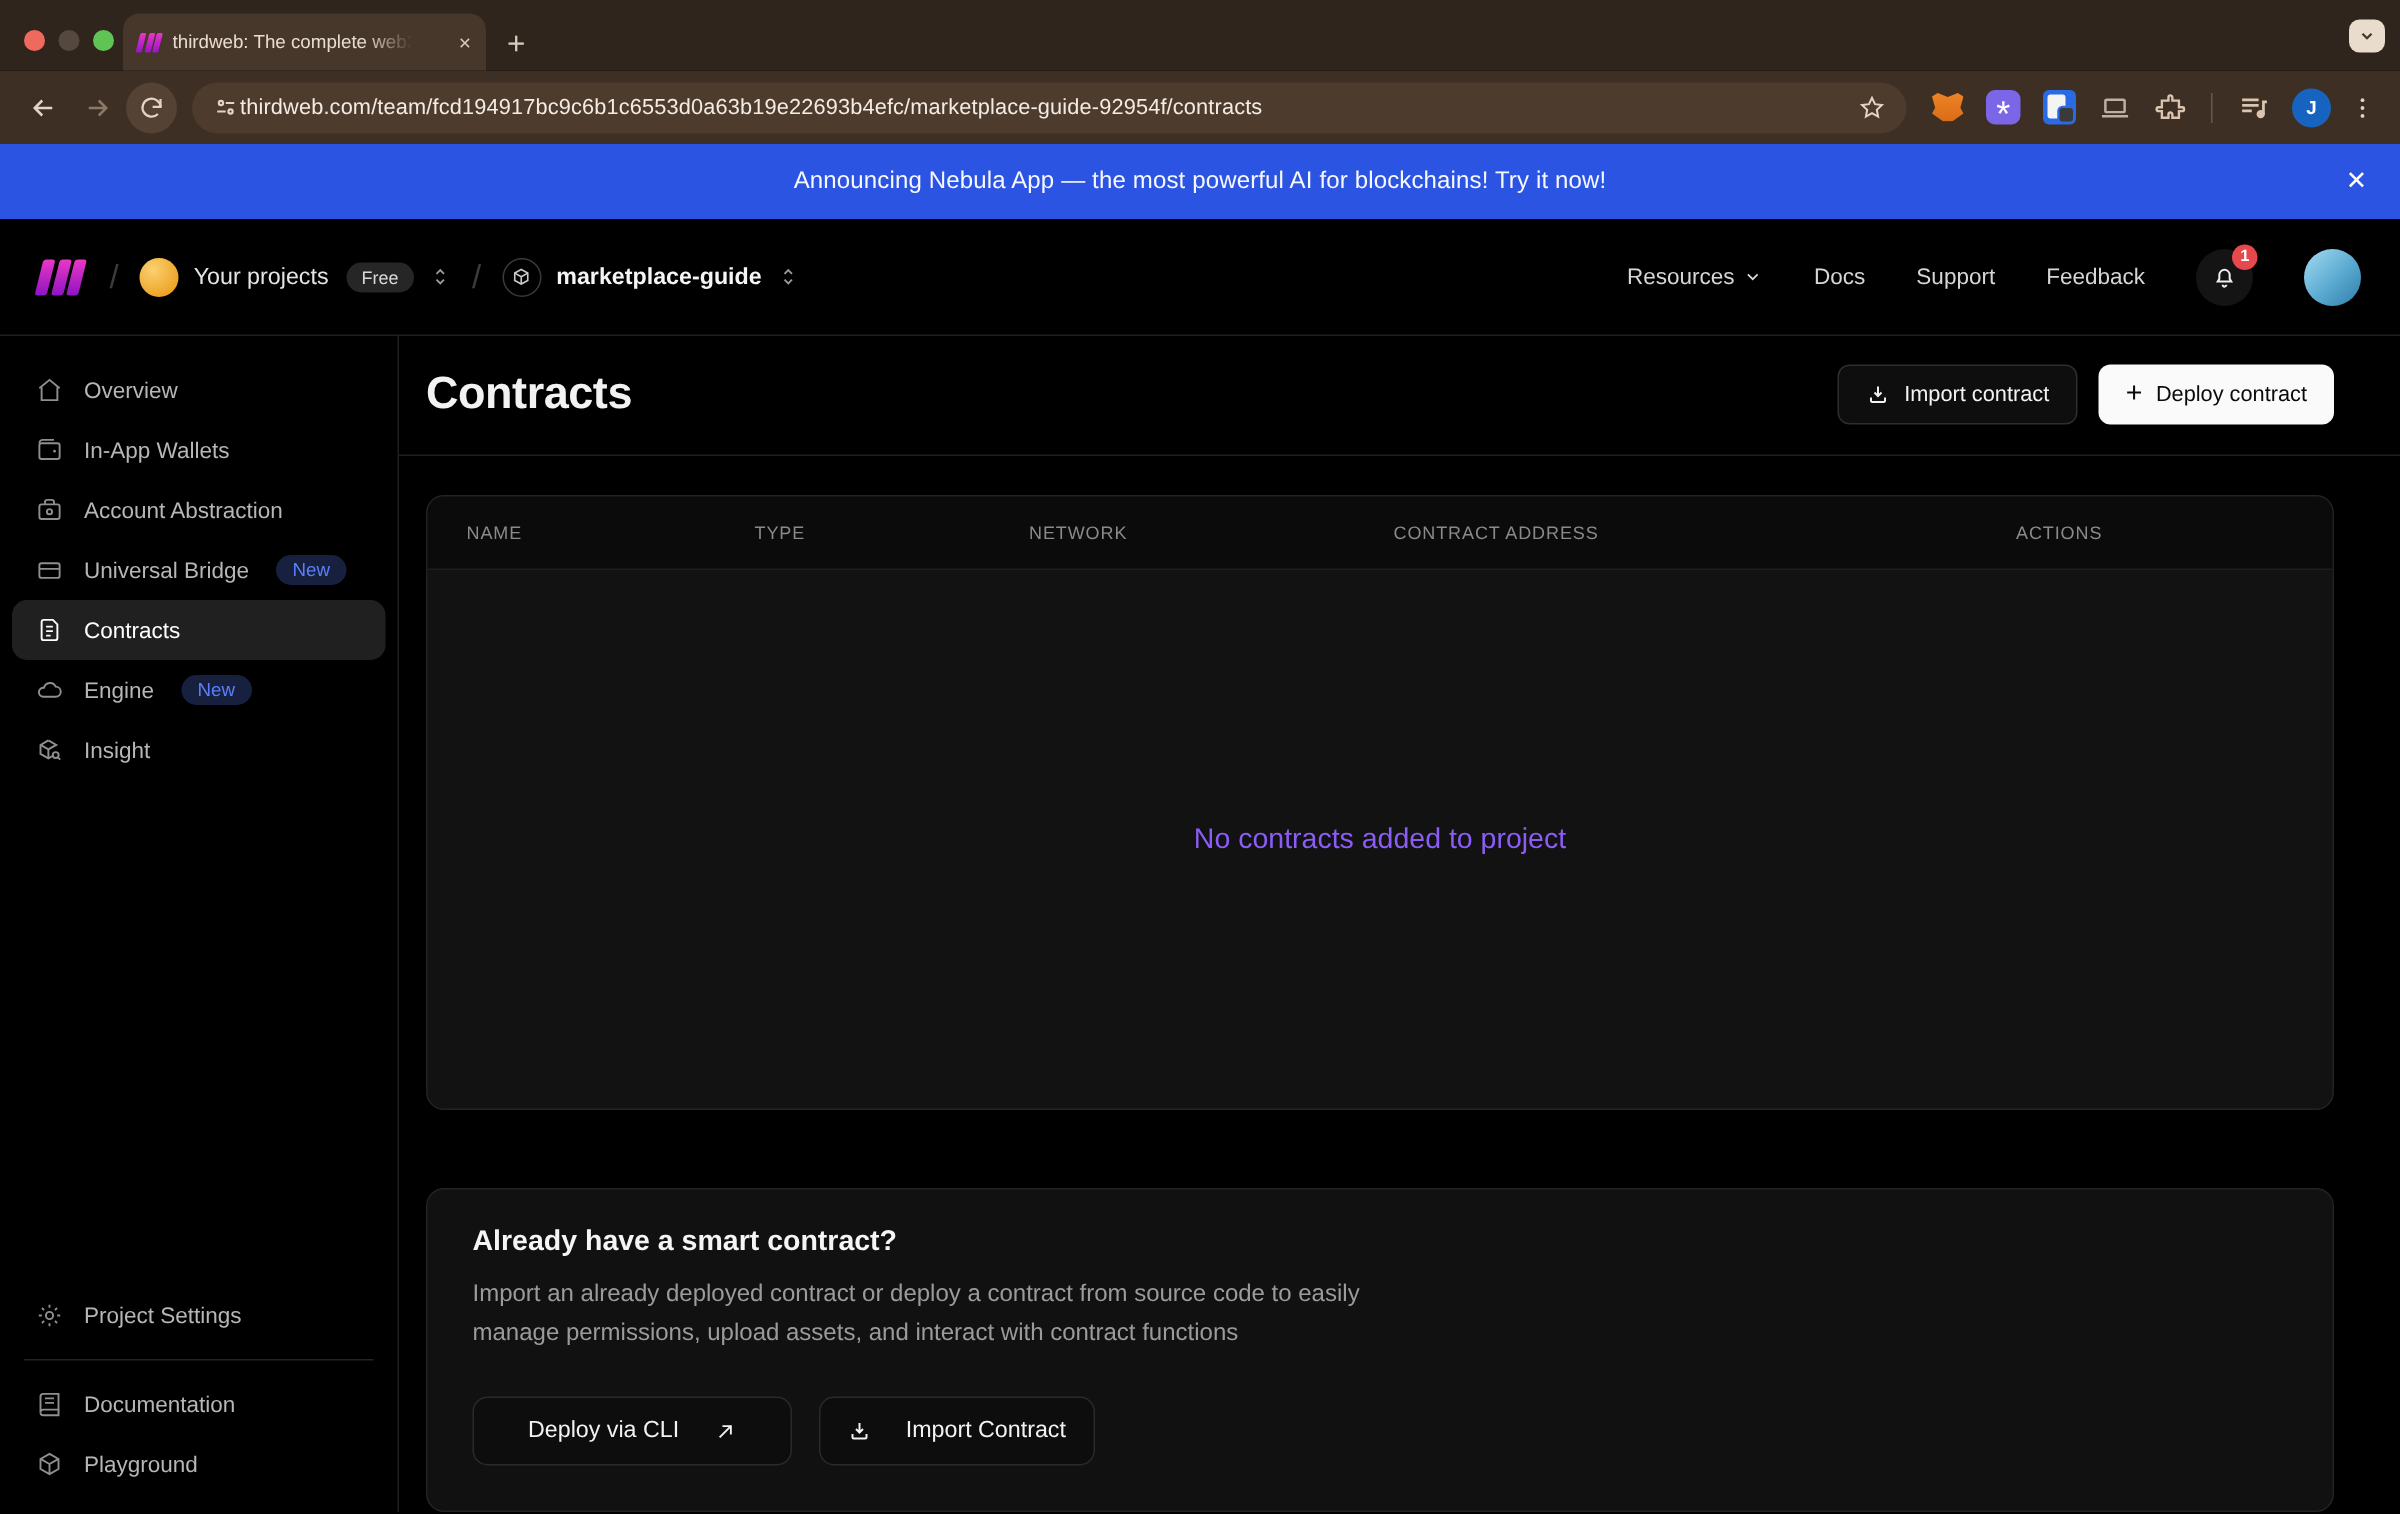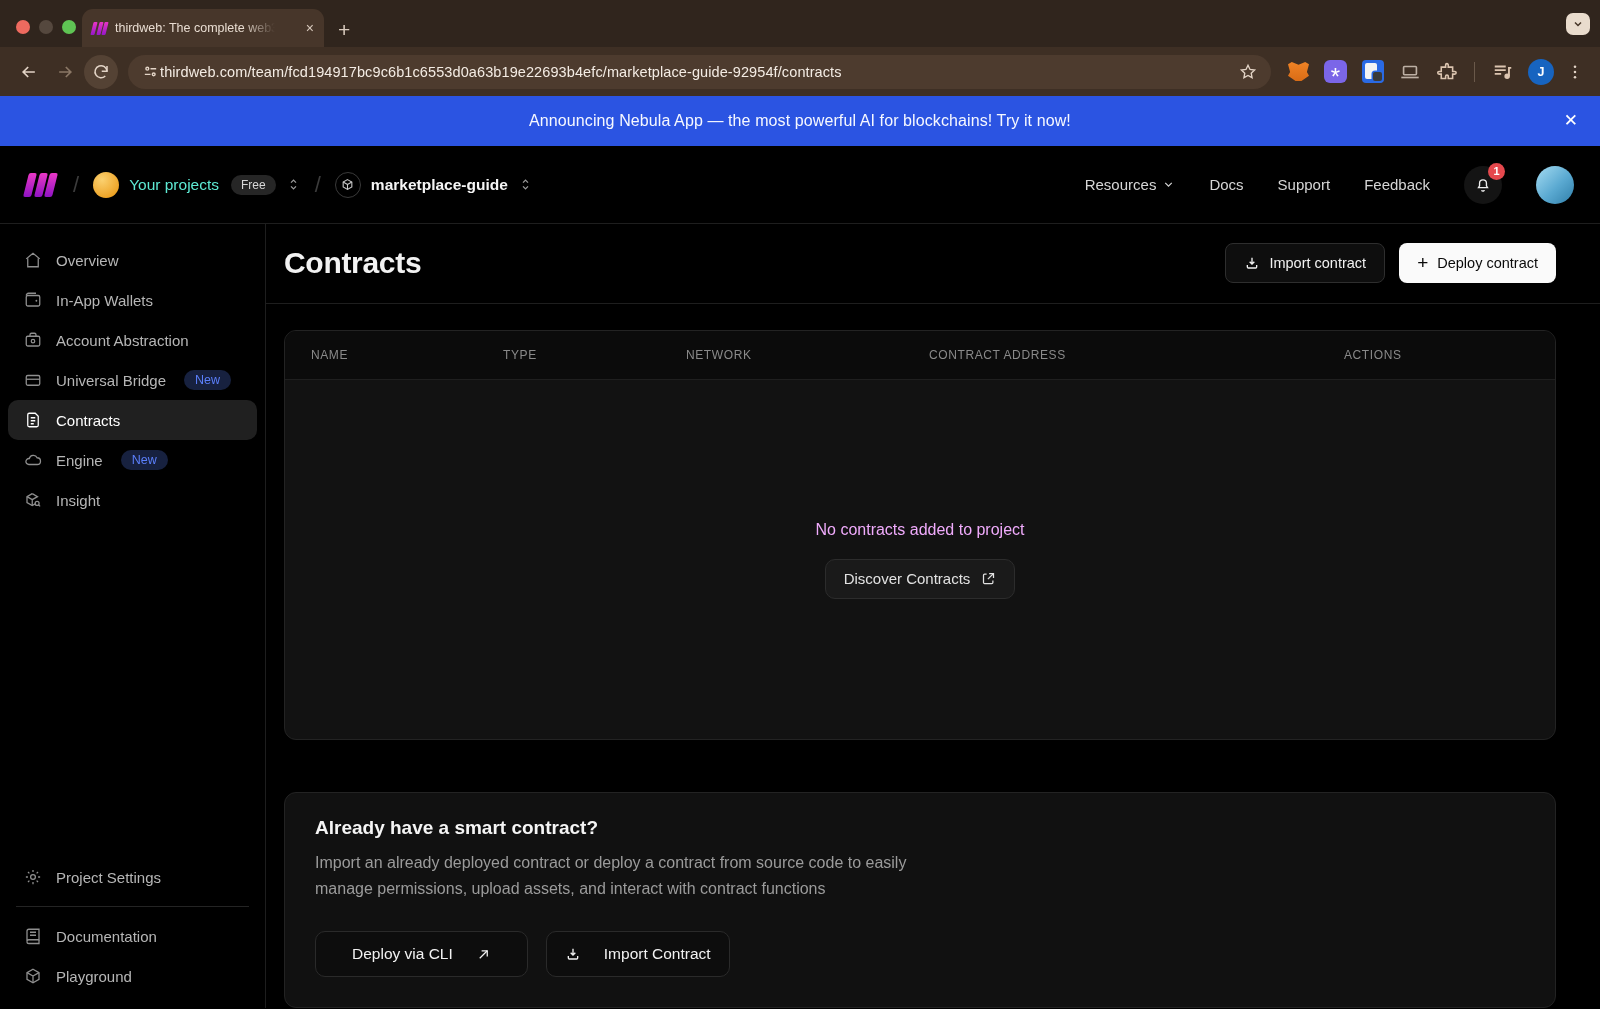--- a/index.html
+++ b/index.html
@@ -65,21 +65,21 @@
   
   .banner{height:50px;background:var(--banner);display:flex;align-items:center;justify-content:center;position:relative}
   .banner-text{color:#f6f8ff;font-size:16px;letter-spacing:.1px}
   .banner-close{position:absolute;right:22px;top:14px;color:#fff;font-size:17px;cursor:default}
   
   .app-header{height:78px;border-bottom:1px solid var(--line);display:flex;align-items:center;padding:0 26px;background:#000}
   .logo{display:flex;gap:2.5px;transform:skewX(-14deg);margin-right:4px}
   .logo i{width:8px;height:24px;border-radius:2px;background:linear-gradient(180deg,#ea38c5,#8f13c4)}
   .crumb-sep{color:#3c3c3c;font-size:22px;margin:0 14px;font-weight:300}
   .team-avatar{width:26px;height:26px;border-radius:50%;background:radial-gradient(circle at 35% 30%,#fbd170,#e8930c);margin-right:10px}
-  .crumb-label{font-size:15.5px;color:#5eead4}
+  .crumb-label{font-size:15.5px;color:#e5e5e5}
   .plan-badge{background:#262626;color:#d8d8d8;font-size:12px;padding:3px 10px;border-radius:999px;margin-left:12px}
   .updown{color:#9a9a9a;margin-left:10px;display:flex}
   .proj-ic{width:26px;height:26px;border-radius:50%;border:1px solid #3a3a3a;display:flex;align-items:center;
     justify-content:center;color:#c9c9c9;margin-right:10px}
   .proj-name{font-size:15.5px;font-weight:bold;color:#f5f5f5}
   .hdr-right{margin-left:auto;display:flex;align-items:center;gap:34px}
   .hdr-link{font-size:15px;color:#d6d6d6;display:flex;align-items:center;gap:6px;cursor:default}
   .bell-wrap{width:38px;height:38px;border-radius:50%;background:#141414;display:flex;align-items:center;
     justify-content:center;position:relative;color:#ededed}
   .bell-badge{position:absolute;top:-3px;right:-3px;min-width:17px;height:17px;border-radius:50%;background:var(--red);
@@ -104,21 +104,21 @@
   .btn.ghost{background:#0e0e0e;border:1px solid #2e2e2e;color:#f2f2f2}
   .btn.primary{background:#fafafa;color:#0a0a0a;font-weight:500}
   .main-div{height:1px;background:var(--line)}
   .main-body{padding:27px 44px 0 18px}
   .table-card{height:410px;border:1px solid var(--card-border);border-radius:12px;overflow:hidden;
     display:flex;flex-direction:column;background:var(--card)}
   .thead{height:49px;background:#0b0b0b;border-bottom:1px solid #1f1f1f;display:grid;
     grid-template-columns:192px 183px 243px 415px 1fr;align-items:center;padding:0 26px}
   .th{font-size:12px;font-weight:normal;color:#8a8a8a;letter-spacing:.6px}
   .tbody{flex:1;display:flex;flex-direction:column;align-items:center;justify-content:center;gap:20px}
-  .empty-text{font-size:16px;color:#f0abfc}
+  .empty-text{font-size:19px;color:#8b5cf6}
   .btn.discover{background:#1a1a1a;border:1px solid #2c2c2c;border-radius:10px;color:#e2e2e2;font-size:15px;gap:11px}
   .promo-card{margin-top:52px;border:1px solid var(--card-border);border-radius:12px;background:#111;
     padding:24px 30px 30px 30px}
   .promo-title{font-size:19px;font-weight:bold;color:#f5f5f5}
   .promo-text{margin-top:11px;font-size:16px;color:#9b9b9b;line-height:1.62;max-width:700px}
   .promo-btns{display:flex;gap:18px;margin-top:29px}
   .btn.tall{height:46px;background:#0d0d0d;border:1px solid #2a2a2a;border-radius:10px;font-size:15.5px;gap:23px}
   .btn.tall.cli{padding:0 36px}
   svg{display:block}
 </style>
@@ -400,28 +400,20 @@
       <div class="table-card">
         <div class="thead">
           <span class="th">NAME</span>
           <span class="th">TYPE</span>
           <span class="th">NETWORK</span>
           <span class="th">CONTRACT ADDRESS</span>
           <span class="th">ACTIONS</span>
         </div>
         <div class="tbody">
           <span class="empty-text">No contracts added to project</span>
-          <div class="btn discover">
-            <span>Discover Contracts</span>
-            <svg width="15" height="15" viewBox="0 0 24 24" fill="none" stroke="currentColor" stroke-width="2">
-                <path d="M9 5H5.8A1.8 1.8 0 0 0 4 6.8v11.4A1.8 1.8 0 0 0 5.8 20h11.4a1.8 1.8 0 0 0 1.8-1.8V15"></path>
-                <path d="M13 4h7v7"></path>
-                <path d="M11 13l9-9"></path>
-              </svg>
-          </div>
         </div>
       </div>
 
       <div class="promo-card">
         <div class="promo-title">Already have a smart contract?</div>
         <div class="promo-text">
           <span style="display:block">Import an already deployed contract or deploy a contract from source code to easily</span>
           <span style="display:block">manage permissions, upload assets, and interact with contract functions</span>
         </div>
         <div class="promo-btns">

